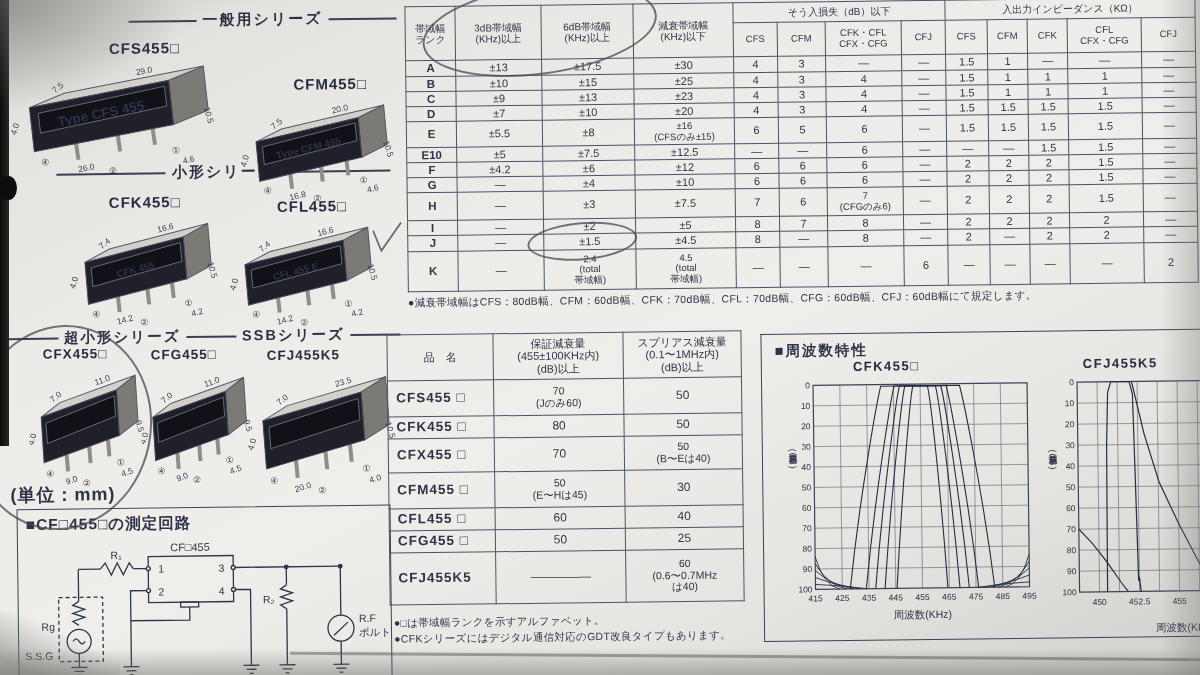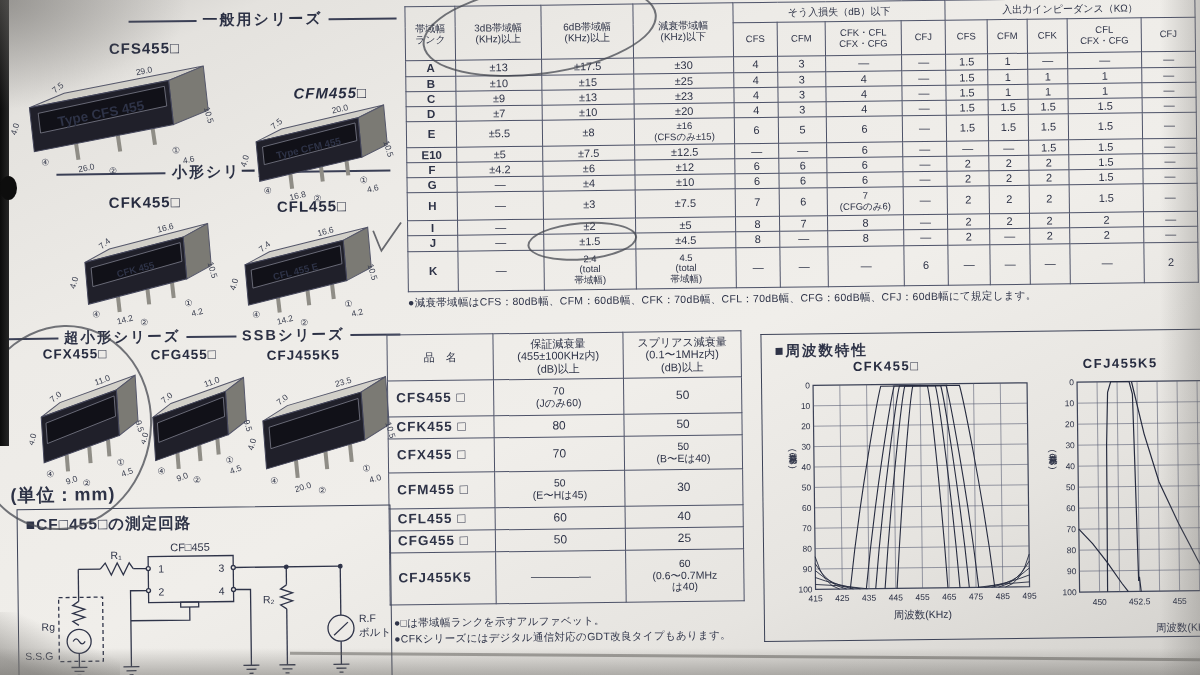--- a/index.html
+++ b/index.html
@@ -63,21 +63,21 @@
     </div>
     <div class="abs series-head" style="left:8px;top:322px;width:392px;font-size:14.5px;">
       <span class="rule"></span>
       <span>超小形シリーズ</span>
       <span class="rule"></span>
       <span>SSBシリーズ</span>
       <span class="rule"></span>
     </div>
 
     <div class="abs model-label" style="left:112px;top:34px;">CFS455□</div>
-    <div class="abs model-label" style="left:296px;top:81px;font-style:italic;">CFM455□</div>
+    <div class="abs model-label" style="left:296px;top:72px;">CFM455□</div>
     <div class="abs model-label" style="left:110px;top:188px;">CFK455□</div>
     <div class="abs model-label" style="left:262px;top:194px;margin-left:16px;">CFL455□</div>
     <div class="abs model-label sm" style="left:42px;top:340px;">CFX455□</div>
     <div class="abs model-label sm" style="left:150px;top:342px;">CFG455□</div>
     <div class="abs model-label sm" style="left:266px;top:344px;">CFJ455K5</div>
 
     <div class="abs" id="m-cfs" style="left:10px;top:52px;width:218px;height:116px;"><svg width="218" height="116" viewBox="0 0 218 116">
           <line x1="68.016" y1="85.144" x2="70.19600000000001" y2="101.38400000000001" stroke="#8f8d86" stroke-width="4"></line>
           <line x1="109.872" y1="77.488" x2="112.052" y2="93.72800000000001" stroke="#8f8d86" stroke-width="4"></line>
           <line x1="144.752" y1="71.108" x2="146.93200000000002" y2="87.34800000000001" stroke="#8f8d86" stroke-width="4"></line>

